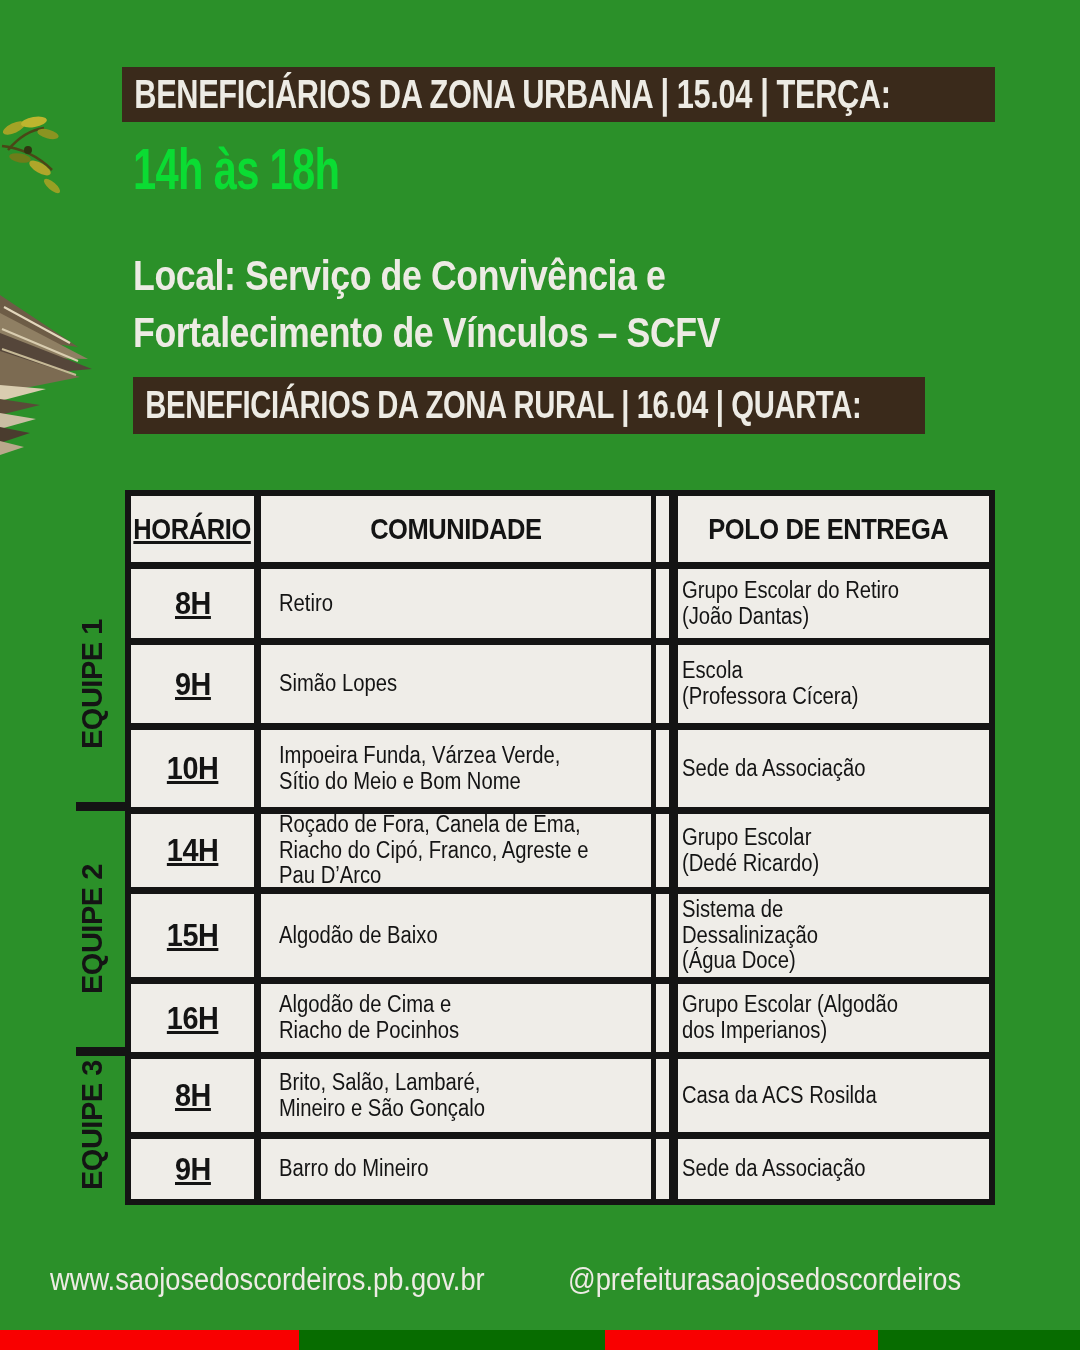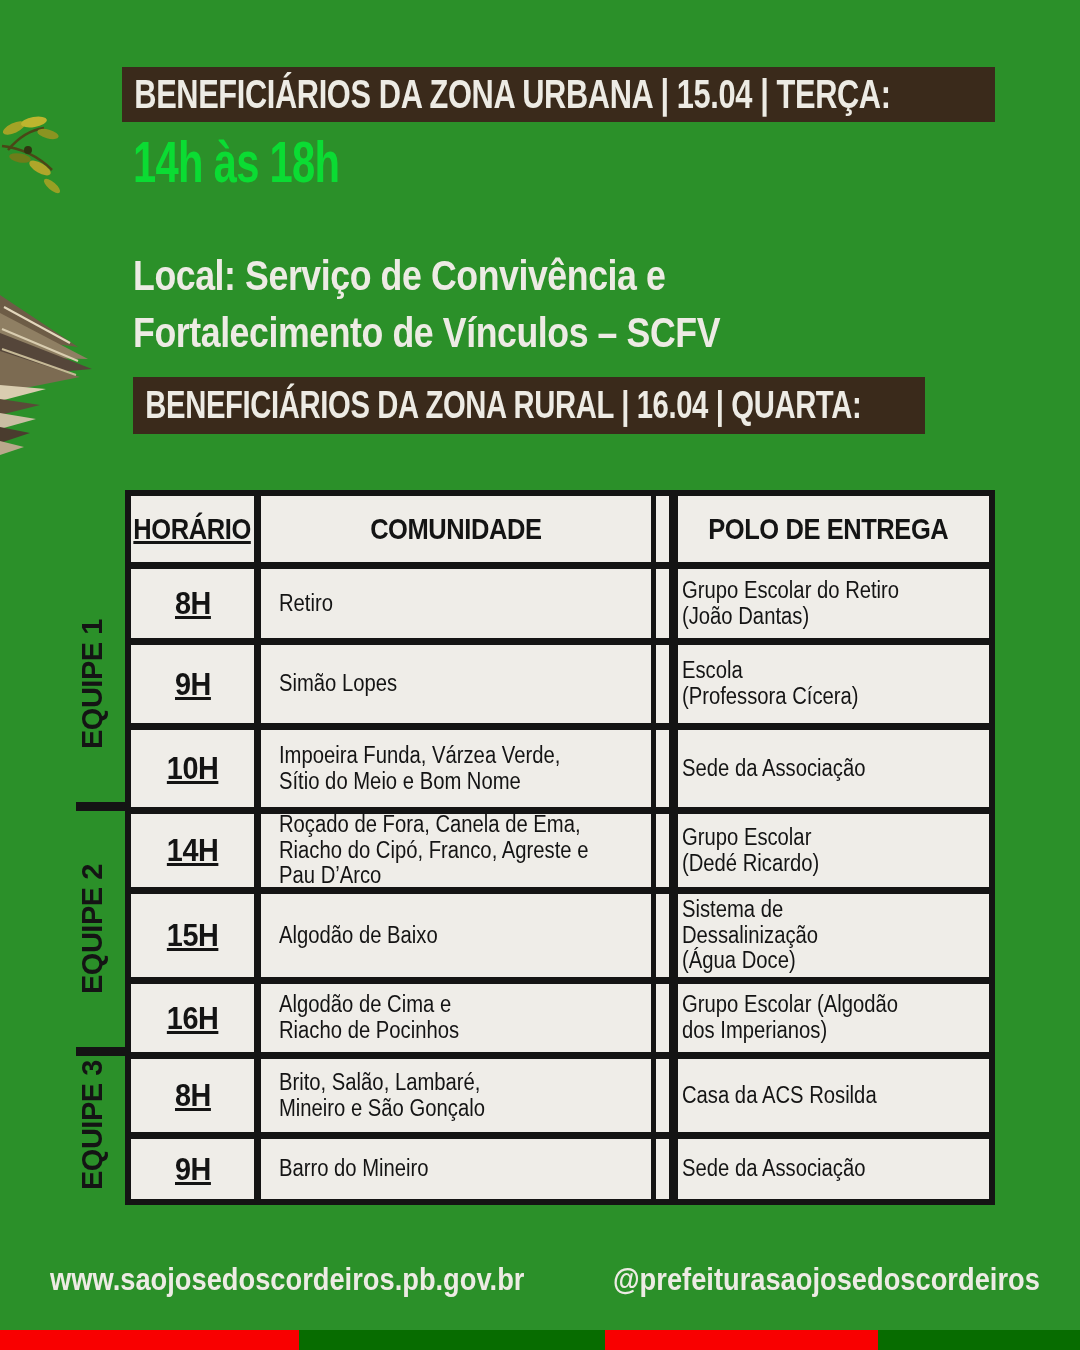--- a/index.html
+++ b/index.html
@@ -93,21 +93,21 @@
     font-weight:bold;font-size:29px;letter-spacing:-.5px;color:var(--ink);
     writing-mode:vertical-rl;transform:rotate(180deg);
     white-space:nowrap;
   }
   .team-tick{left:76px;width:52px;height:9px;background:var(--ink);}
 
   
   .footer{
     left:50px;top:1262px;width:1000px;
     display:flex;gap:24px;align-items:baseline;
-    color:var(--off-white);font-weight:bold;font-size:31px;
+    color:var(--off-white);font-weight:normal;font-size:31px;
     white-space:nowrap;
   }
   .footer span{display:inline-block;transform:scaleX(.88);transform-origin:0 50%;}
 
   
   .bottom-stripe{left:0;top:1330px;width:1080px;height:20px;display:flex;}
   .bottom-stripe .seg{height:100%;}
 </style>
 </head>
 <body>
@@ -138,21 +138,21 @@
   <path d="M0 114 L40 120 L0 130 Z" fill="#5a4a38"></path>
   <path d="M0 128 L36 134 L0 144 Z" fill="#cabfa4"></path>
   <path d="M0 142 L30 148 L0 158 Z" fill="#4a3c2e"></path>
   <path d="M0 156 L24 162 L0 170 Z" fill="#baa98c"></path>
 </svg>
 
 <div class="banner abs" id="banner-urban" style="left:122px;top:67px;width:873px;height:55px">
   <span class="banner-text">BENEFICIÁRIOS DA ZONA URBANA | 15.04 | TERÇA:</span>
 </div>
 
-<div class="abs" style="left:133px;top:128px;height:58px;display:flex;align-items:flex-start">
+<div class="abs" style="left:133px;top:144px;height:58px;display:flex;align-items:flex-end">
   <span class="time-text">14h às 18h</span>
 </div>
 
 <div class="abs" style="left:133px;top:248px">
   <span class="location-text">Local: Serviço de Convivência e
 Fortalecimento de Vínculos – SCFV</span>
 </div>
 
 <div class="banner abs" id="banner-rural" style="left:133px;top:377px;width:792px;height:57px">
   <span class="banner-text">BENEFICIÁRIOS DA ZONA RURAL | 16.04 | QUARTA:</span>

